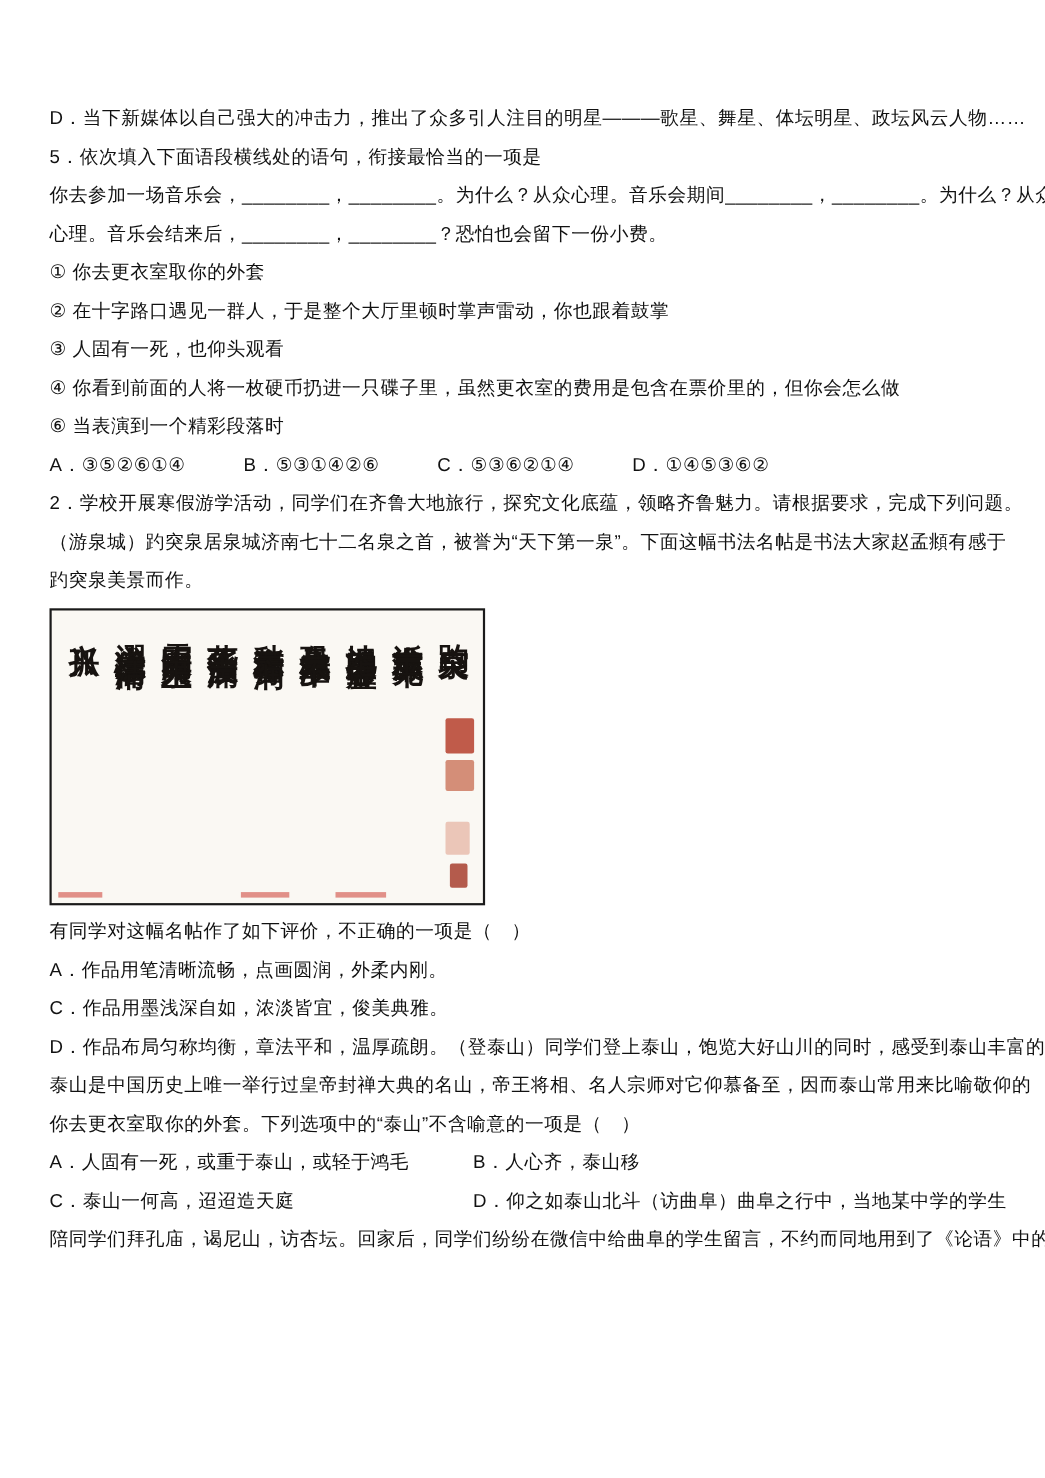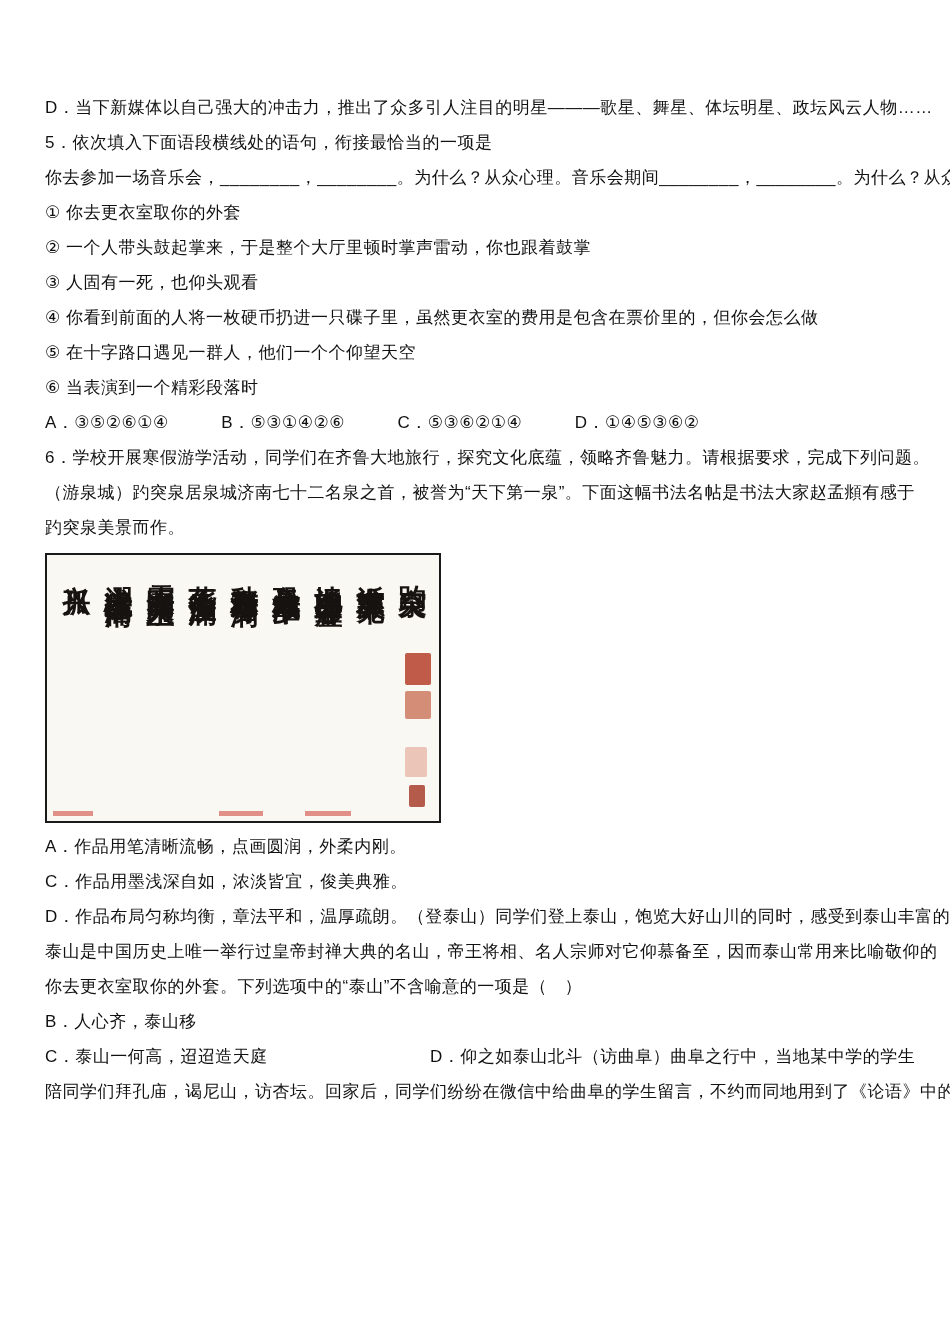--- a/index.html
+++ b/index.html
@@ -57,31 +57,31 @@
 </head>
 <body>
 
 <div class="page">
   <div class="content">
 
     <p class="line">D．当下新媒体以自己强大的冲击力，推出了众多引人注目的明星———歌星、舞星、体坛明星、政坛风云人物……</p>
 
     <p class="line">5．依次填入下面语段横线处的语句，衔接最恰当的一项是</p>
     <p class="line">你去参加一场音乐会，________，________。为什么？从众心理。音乐会期间________，________。为什么？从众</p>
+    <p class="line">心理。音乐会结来后，________，________？恐怕也会留下一份小费。</p>
 
     <p class="line">① 你去更衣室取你的外套</p>
-    <p class="line">② 一个人带头鼓起掌来，于是整个大厅里顿时掌声雷动，你也跟着鼓掌</p>
+    <p class="line">② 在十字路口遇见一群人，于是整个大厅里顿时掌声雷动，你也跟着鼓掌</p>
     <p class="line">③ 人固有一死，也仰头观看</p>
     <p class="line">④ 你看到前面的人将一枚硬币扔进一只碟子里，虽然更衣室的费用是包含在票价里的，但你会怎么做</p>
-    <p class="line">⑤ 在十字路口遇见一群人，他们一个个仰望天空</p>
     <p class="line">⑥ 当表演到一个精彩段落时</p>
 
     <p class="line">A．③⑤②⑥①④　　　B．⑤③①④②⑥　　　C．⑤③⑥②①④　　　D．①④⑤③⑥②</p>
 
-    <p class="line">6．学校开展寒假游学活动，同学们在齐鲁大地旅行，探究文化底蕴，领略齐鲁魅力。请根据要求，完成下列问题。</p>
+    <p class="line">2．学校开展寒假游学活动，同学们在齐鲁大地旅行，探究文化底蕴，领略齐鲁魅力。请根据要求，完成下列问题。</p>
     <p class="line">（游泉城）趵突泉居泉城济南七十二名泉之首，被誉为“天下第一泉”。下面这幅书法名帖是书法大家赵孟頫有感于</p>
     <p class="line">趵突泉美景而作。</p>
 
     <div class="callig-frame">
       <div class="callig-text">
         <div class="callig-col">趵突泉</div>
         <div class="callig-col">泺水发源天下无平</div>
         <div class="callig-col">地涌出白玉壶谷虚</div>
         <div class="callig-col">久恐元气泄岁旱不</div>
         <div class="callig-col">愁东海枯云雾润</div>
@@ -92,28 +92,30 @@
       </div>
       <div class="seal seal-a"></div>
       <div class="seal seal-b"></div>
       <div class="seal seal-c"></div>
       <div class="seal seal-d"></div>
       <div class="wmark wm-1"></div>
       <div class="wmark wm-2"></div>
       <div class="wmark wm-3"></div>
     </div>
 
+    <p class="line">有同学对这幅名帖作了如下评价，不正确的一项是（　）</p>
     <p class="line">A．作品用笔清晰流畅，点画圆润，外柔内刚。</p>
     <p class="line">C．作品用墨浅深自如，浓淡皆宜，俊美典雅。</p>
     <p class="line">D．作品布局匀称均衡，章法平和，温厚疏朗。（登泰山）同学们登上泰山，饱览大好山川的同时，感受到泰山丰富的</p>
 
     <p class="line">泰山是中国历史上唯一举行过皇帝封禅大典的名山，帝王将相、名人宗师对它仰慕备至，因而泰山常用来比喻敬仰的</p>
     <p class="line">你去更衣室取你的外套。下列选项中的“泰山”不含喻意的一项是（　）</p>
 
     <div class="opt-row">
+      <span class="left">A．人固有一死，或重于泰山，或轻于鸿毛</span>
       <span class="right">B．人心齐，泰山移</span>
     </div>
     <div class="opt-row">
       <span class="left">C．泰山一何高，迢迢造天庭</span>
       <span class="right">D．仰之如泰山北斗（访曲阜）曲阜之行中，当地某中学的学生</span>
     </div>
 
     <p class="line">陪同学们拜孔庙，谒尼山，访杏坛。回家后，同学们纷纷在微信中给曲阜的学生留言，不约而同地用到了《论语》中的</p>
 
   </div>

